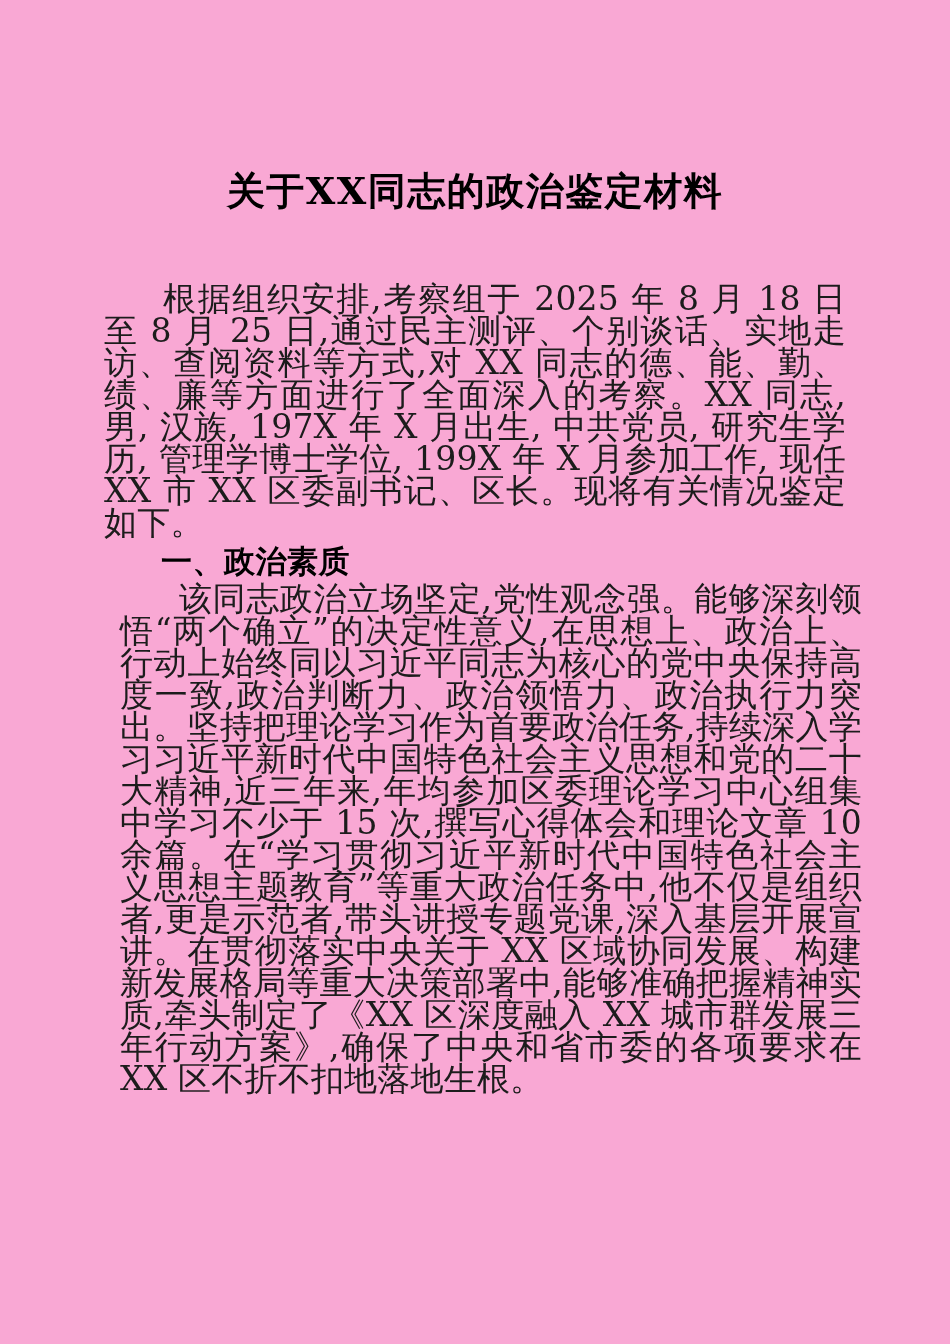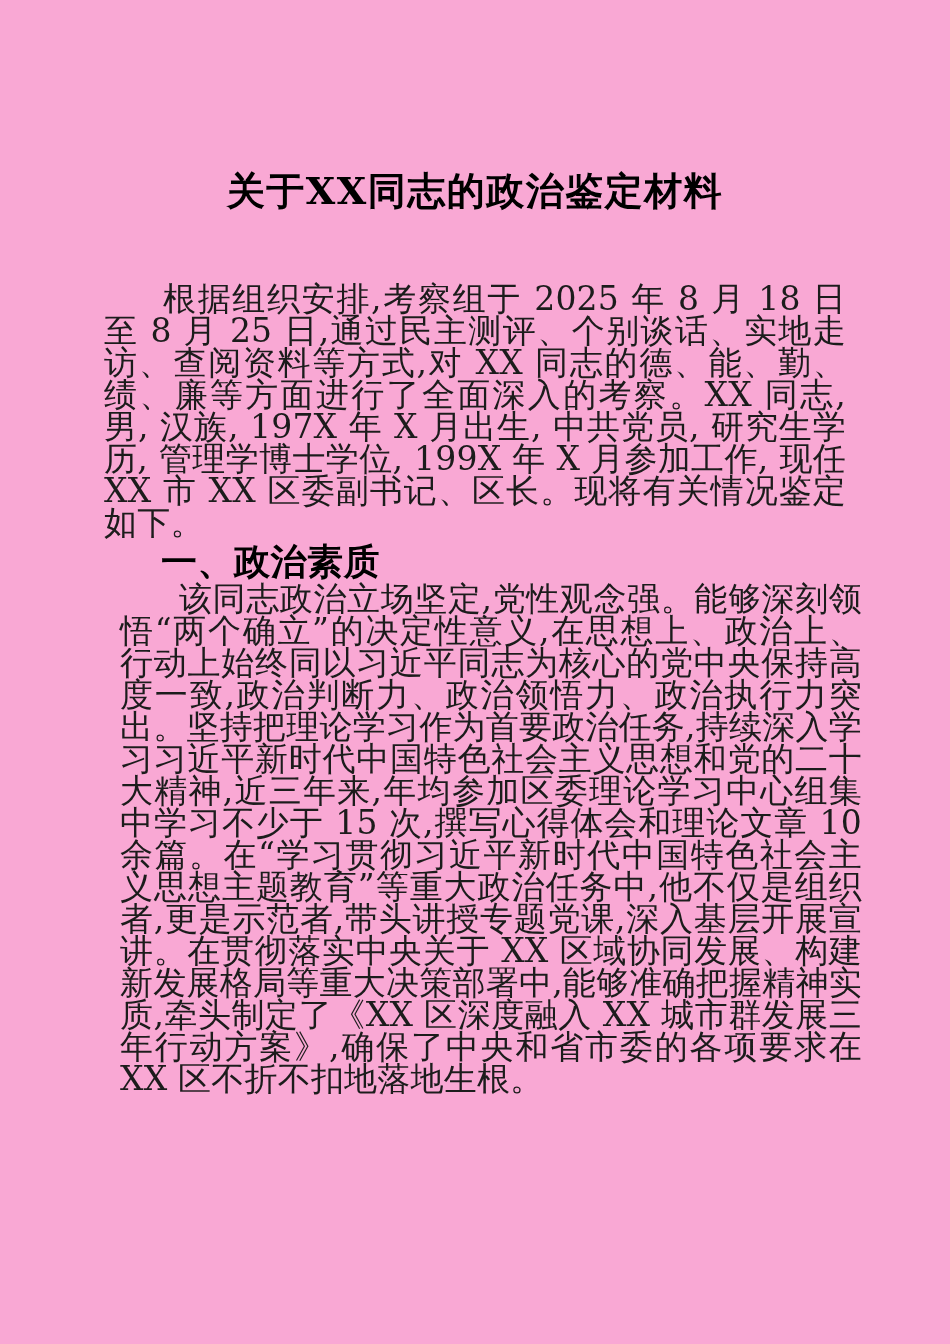--- a/index.html
+++ b/index.html
@@ -69,21 +69,21 @@
   .para.indent {
     text-indent: 59px;
   }
 
   
   .section-heading {
     margin: 0;
     padding: 0;
     font-family: "DejaVu Sans", "Liberation Sans", sans-serif;
     font-weight: 700;
-    font-size: 36px;
+    font-size: 31px;
     line-height: 43.4px;
     text-indent: 57px;
     letter-spacing: 0.5px;
     color: #000000;
   }
 
   
   .blk-p1      { position: absolute; left: 0; top: 283px;  width: 742px; }
   .blk-h1      { position: absolute; left: 0; top: 540px;  width: 742px; }
   .blk-p2      { position: absolute; left: 16px; top: 583px;  width: 742px; }

